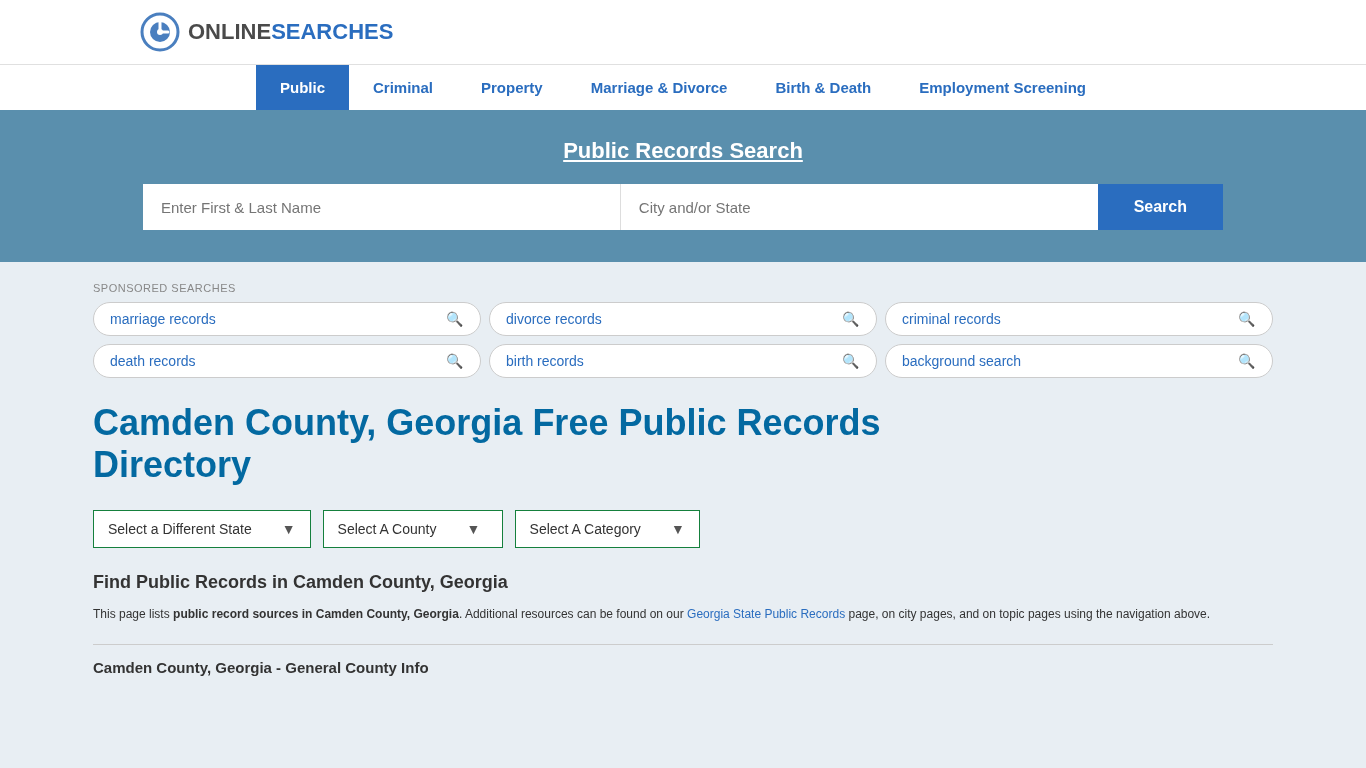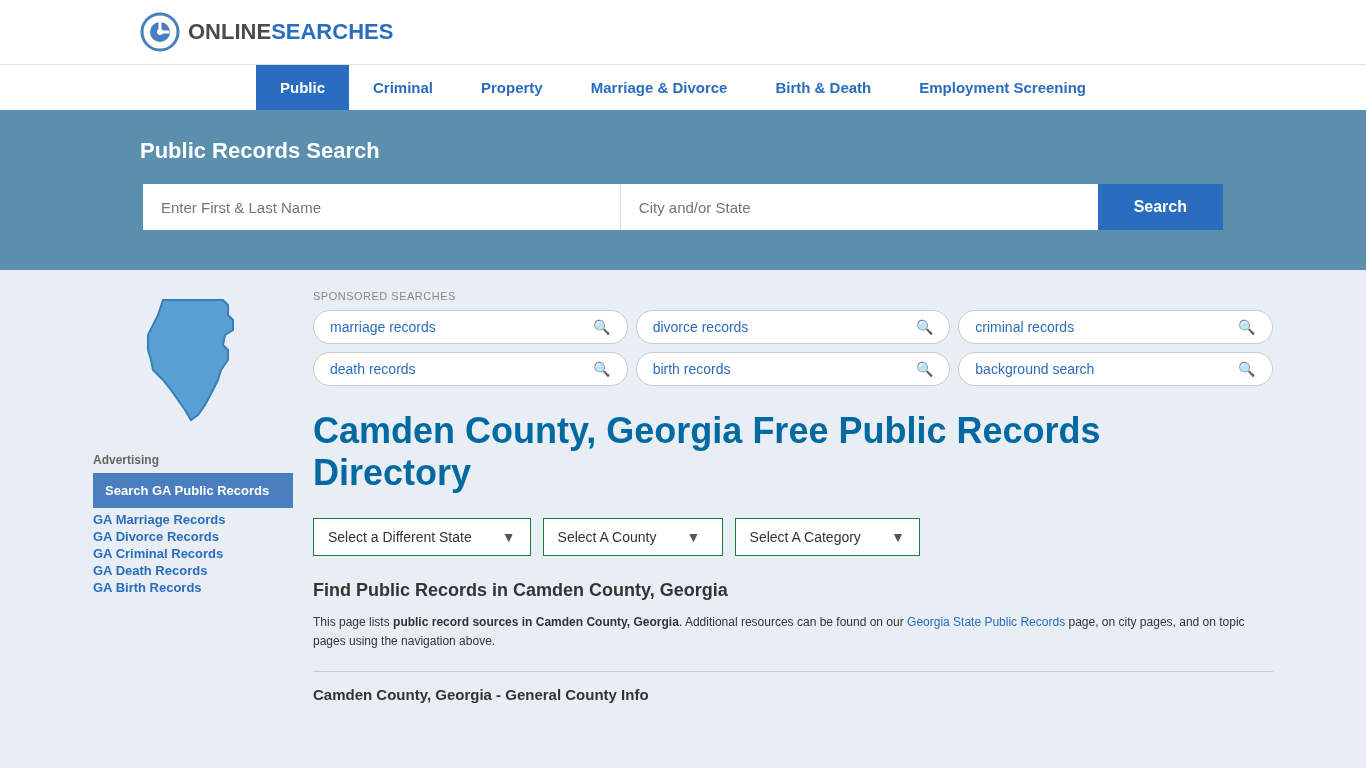--- a/index.html
+++ b/index.html
@@ -63,27 +63,29 @@
 
     
     .hero {
       background: #5a8fad;
       padding: 28px 140px 32px;
     }
     .hero-title {
       color: #fff;
       font-size: 22px;
       font-weight: bold;
+      text-align: center;
       margin-bottom: 20px;
+      text-decoration: underline;
     }
     .search-bar {
       display: flex;
       gap: 0;
       max-width: 1080px;
-      margin: 8px auto;
+      margin: 0 auto;
     }
     .search-bar input {
       flex: 1;
       padding: 14px 18px;
       font-size: 15px;
       border: none;
       outline: none;
       color: #888;
       background: #fff;
     }
@@ -273,34 +275,20 @@
   <div class="hero-title">Public Records Search</div>
   <div class="search-bar">
     <input type="text" placeholder="Enter First &amp; Last Name" style="">
     <input type="text" placeholder="City and/or State" style="">
     <button class="search-btn">Search</button>
   </div>
 </div>
 
 <div class="main-content">
 
-  <aside class="sidebar">
-    <div class="state-map">
-      <svg class="georgia-shape" viewBox="0 0 120 140" xmlns="http://www.w3.org/2000/svg">
-        <path d="M30,10 L90,10 L95,15 L95,25 L100,30 L100,40 L92,45 L90,55 L95,60 L95,70 L88,80 L85,90 L80,100 L72,115 L65,125 L58,130 L52,120 L45,110 L38,100 L30,90 L20,80 L18,70 L15,60 L15,45 L20,35 L25,25 Z" fill="#5a9fd4" stroke="#3a7fb4" stroke-width="2"></path>
-      </svg>
-    </div>
-    <div class="advertising-label">Advertising</div>
-    <div class="ad-box">Search GA Public Records</div>
-    <a href="#" class="ad-link">GA Marriage Records</a>
-    <a href="#" class="ad-link">GA Divorce Records</a>
-    <a href="#" class="ad-link">GA Criminal Records</a>
-    <a href="#" class="ad-link">GA Death Records</a>
-    <a href="#" class="ad-link">GA Birth Records</a>
-  </aside>
 
   <div class="content-area">
 
     <div class="sponsored-label">SPONSORED SEARCHES</div>
     <div class="search-tags">
       <div class="search-tag">
         <span>marriage records</span>
         <span class="tag-icon">🔍</span>
       </div>
       <div class="search-tag">

